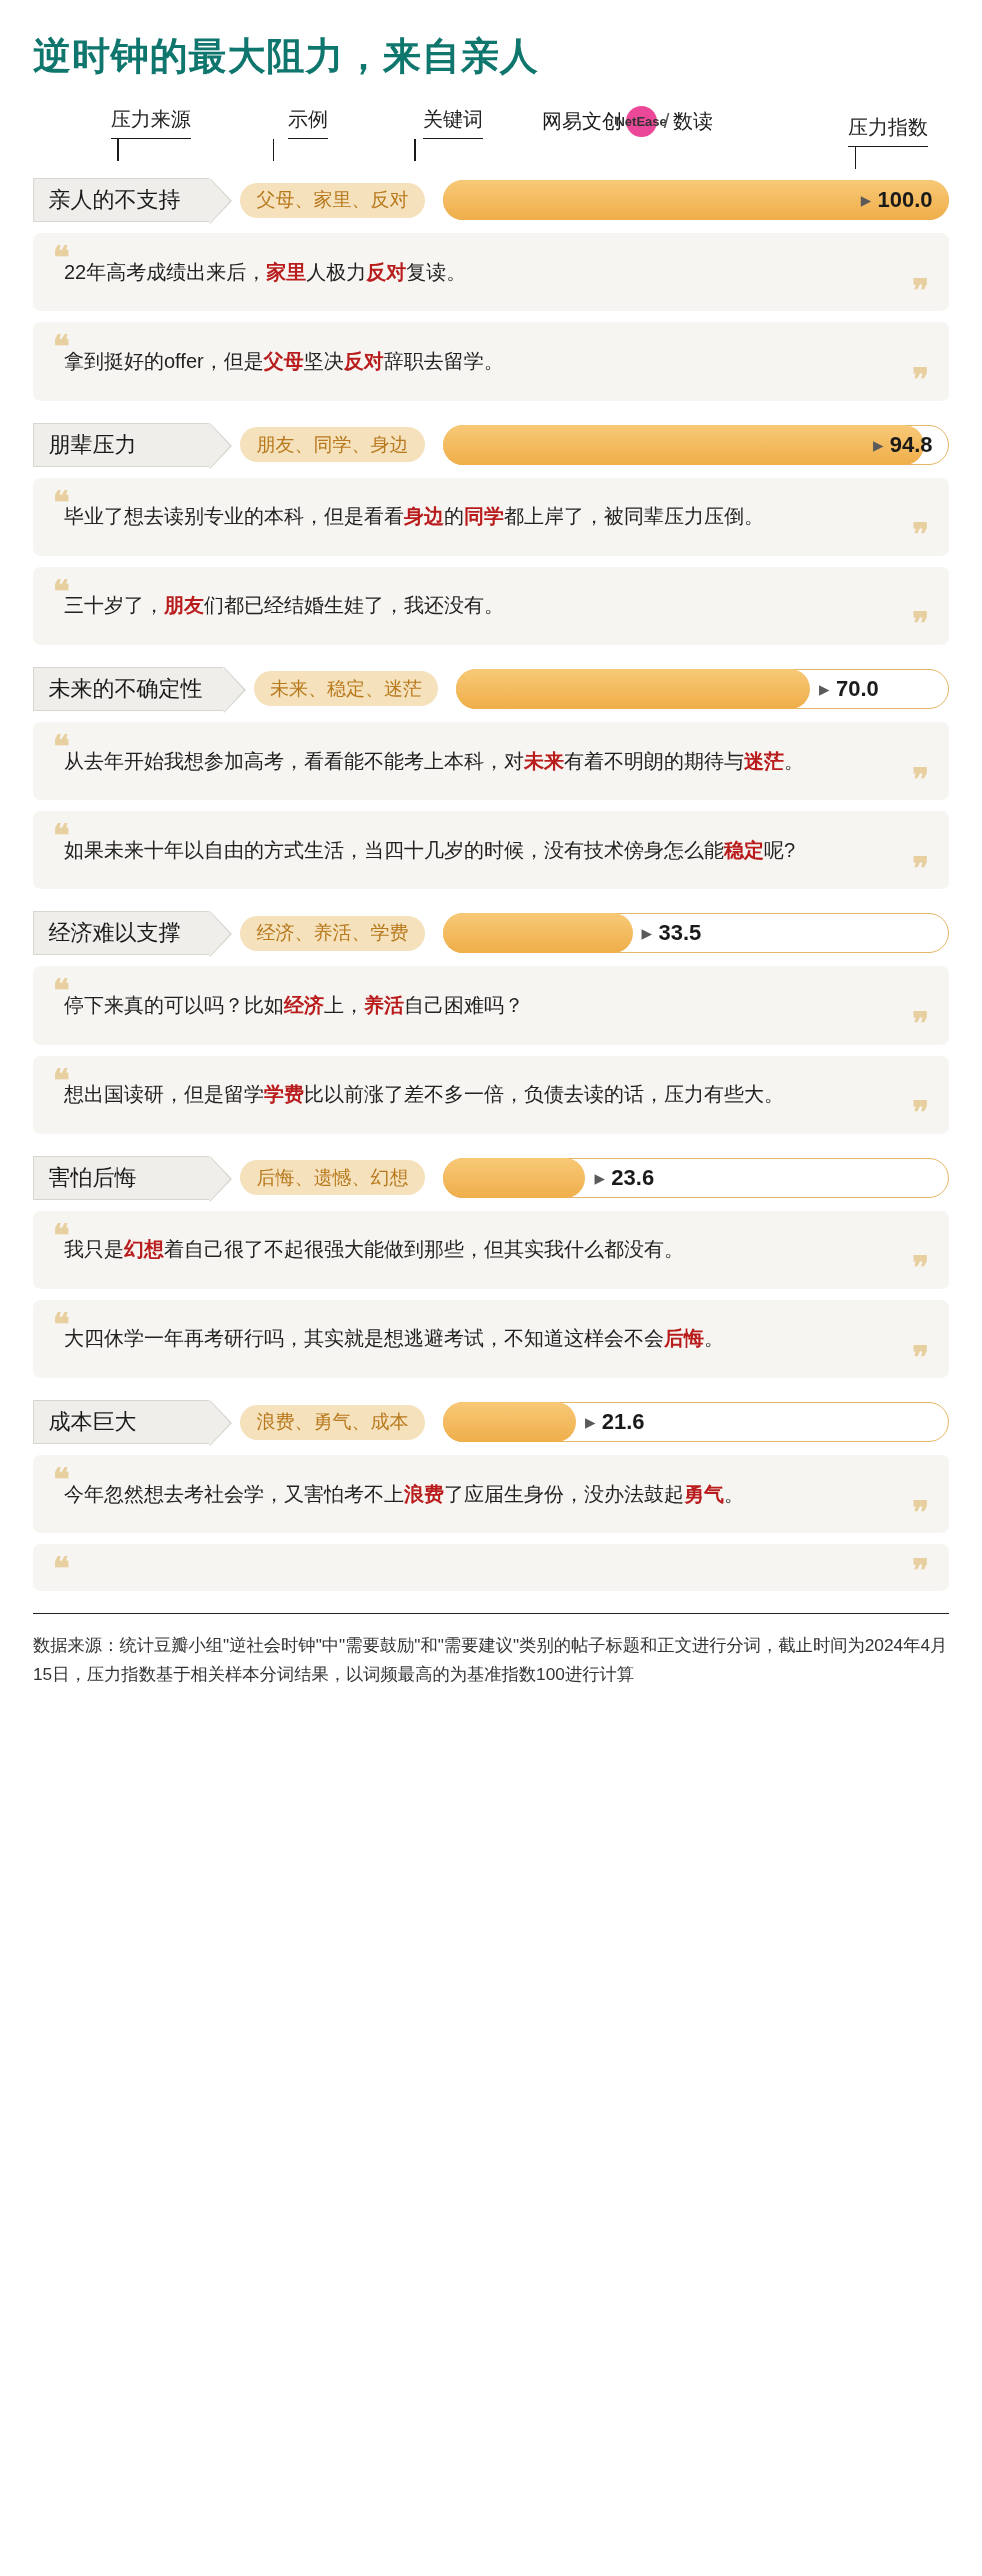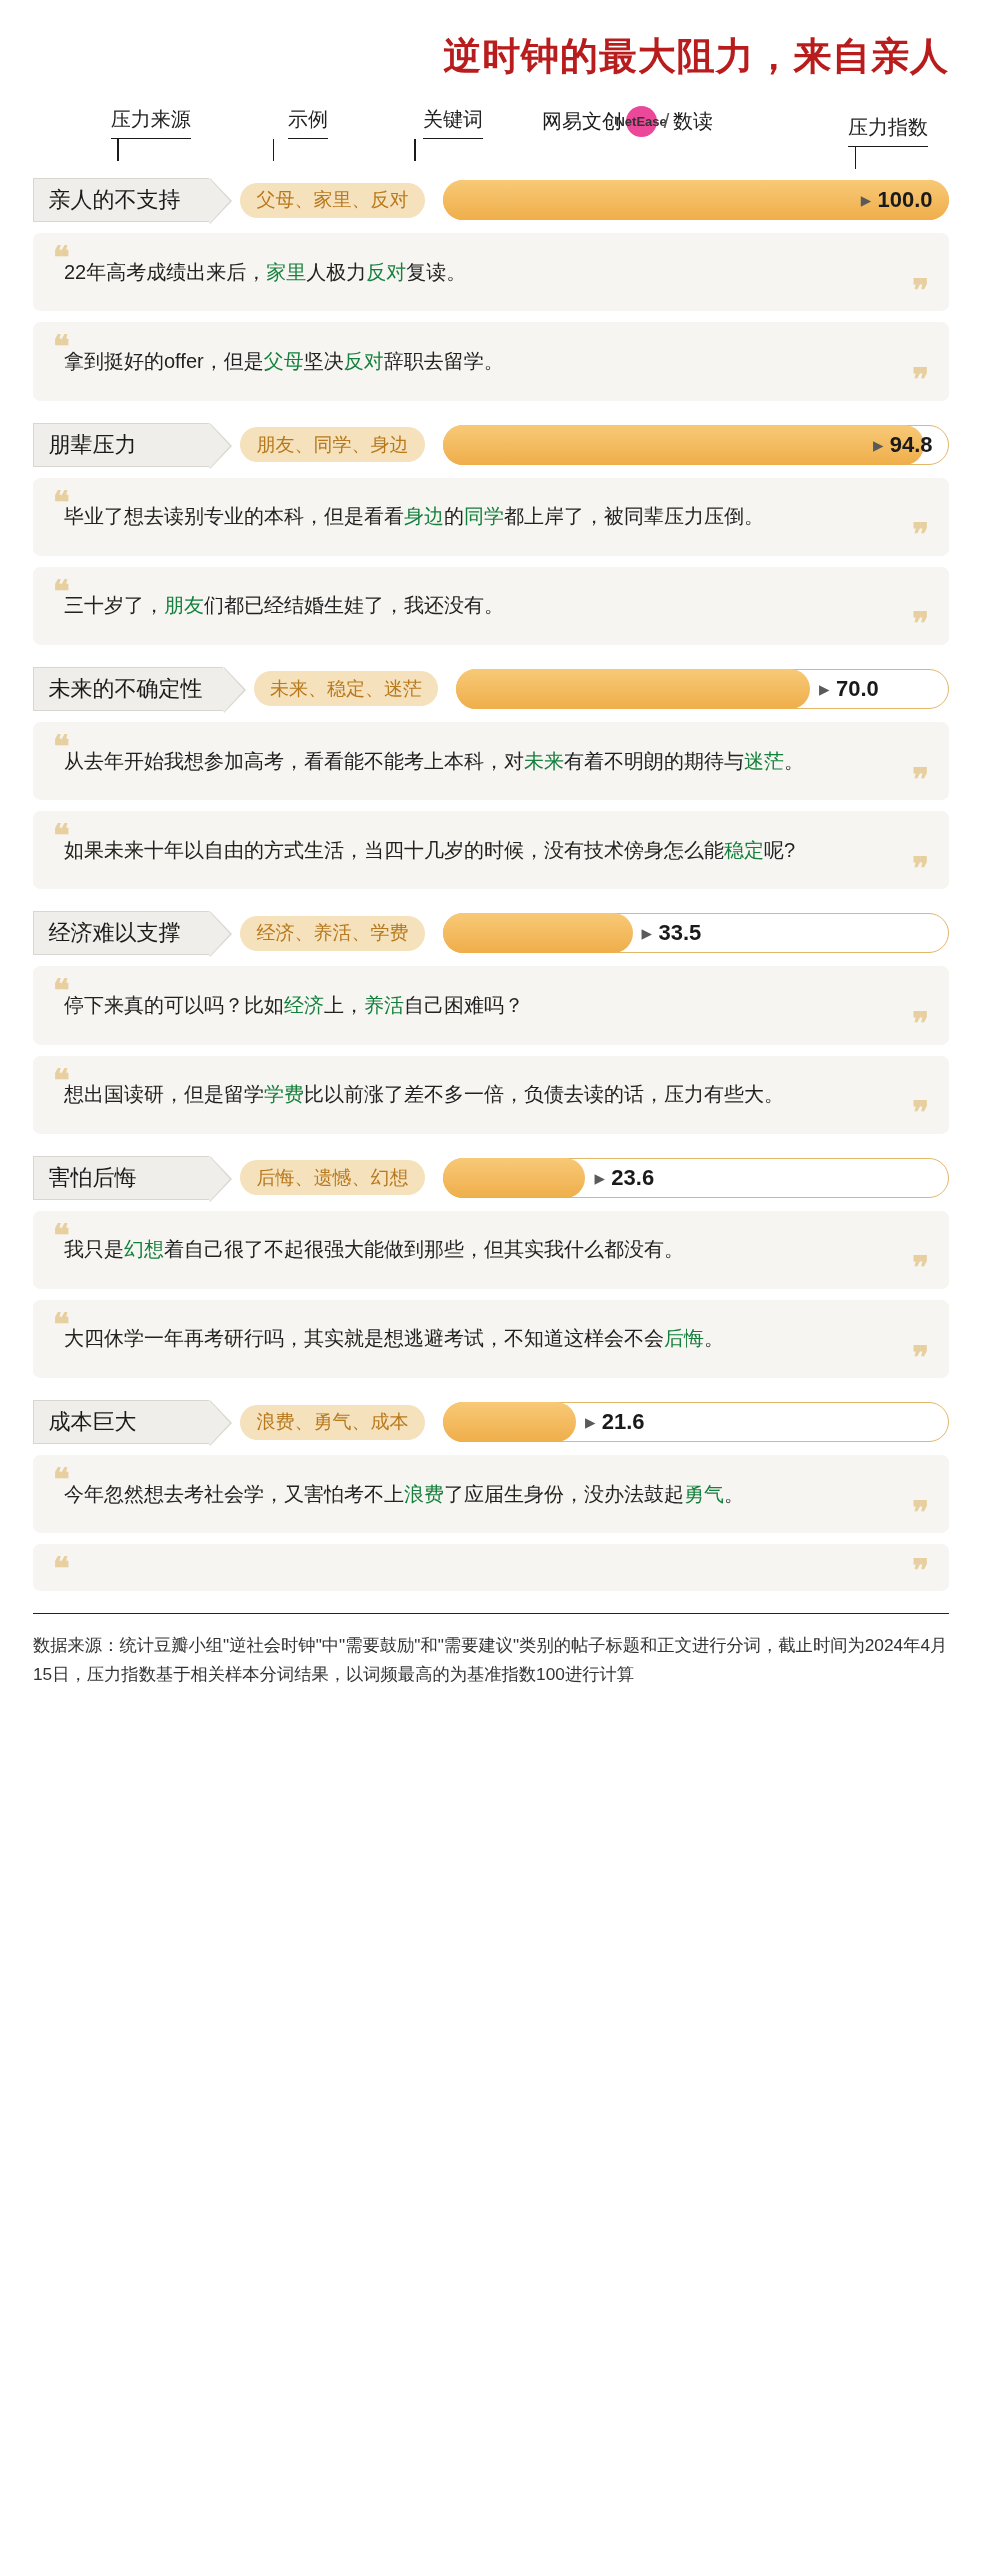--- a/index.html
+++ b/index.html
@@ -8,26 +8,26 @@
     background: #ffffff;
     font-family: "Liberation Sans", "DejaVu Sans", sans-serif;
     color: #1a1a1a;
   }
   .page {
     width: 982px;
     padding: 31px 33px 0 33px;
     position: relative;
   }
   .title {
-    text-align: right;
+    text-align: left;
     font-size: 38px;
     font-weight: bold;
     letter-spacing: 0.9px;
     margin-bottom: 23.6px;
-    color: #b91c1c;
+    color: #0f766e;
   }
   
   .legend {
     position: relative;
     height: 69px;
     margin-bottom: 3.6px;
   }
   .legend-item {
     position: absolute;
     top: 0;
@@ -177,21 +177,21 @@
   .quote .qm-close {
     position: absolute;
     color: #e7cf9f;
     font-size: 31px;
     font-weight: bold;
     font-family: "DejaVu Serif", serif;
     line-height: 1;
   }
   .quote .qm-open { left: 20px; top: 9px; }
   .quote .qm-close { right: 20px; bottom: 5.5px; }
-  .hl { color: #15803d; font-weight: normal; margin-top: 28px; }
+  .hl { color: #b91c1c; font-weight: bold; margin-top: 28px; }
 
   
   .footer {
     margin: 9px 33px 27px 33px;
     padding-top: 16.4px;
     border-top: 1.8px solid #222;
     font-size: 17.3px;
     line-height: 1.7;
     color: #333;
   }

